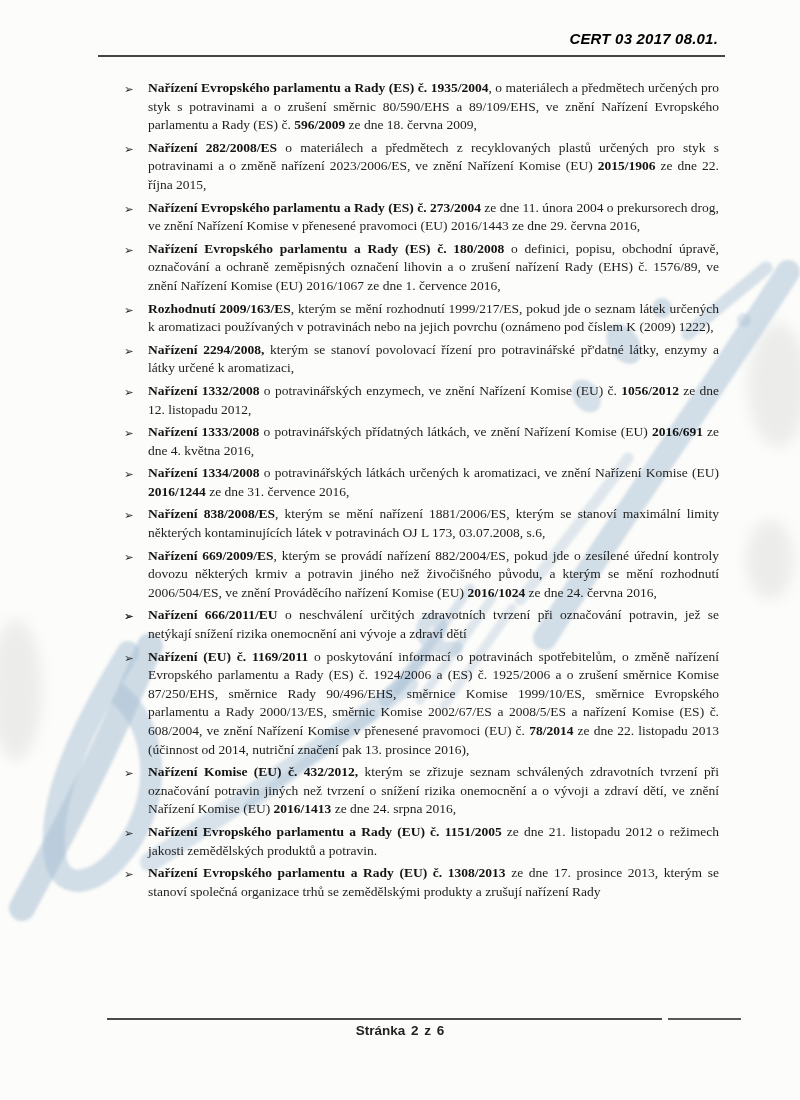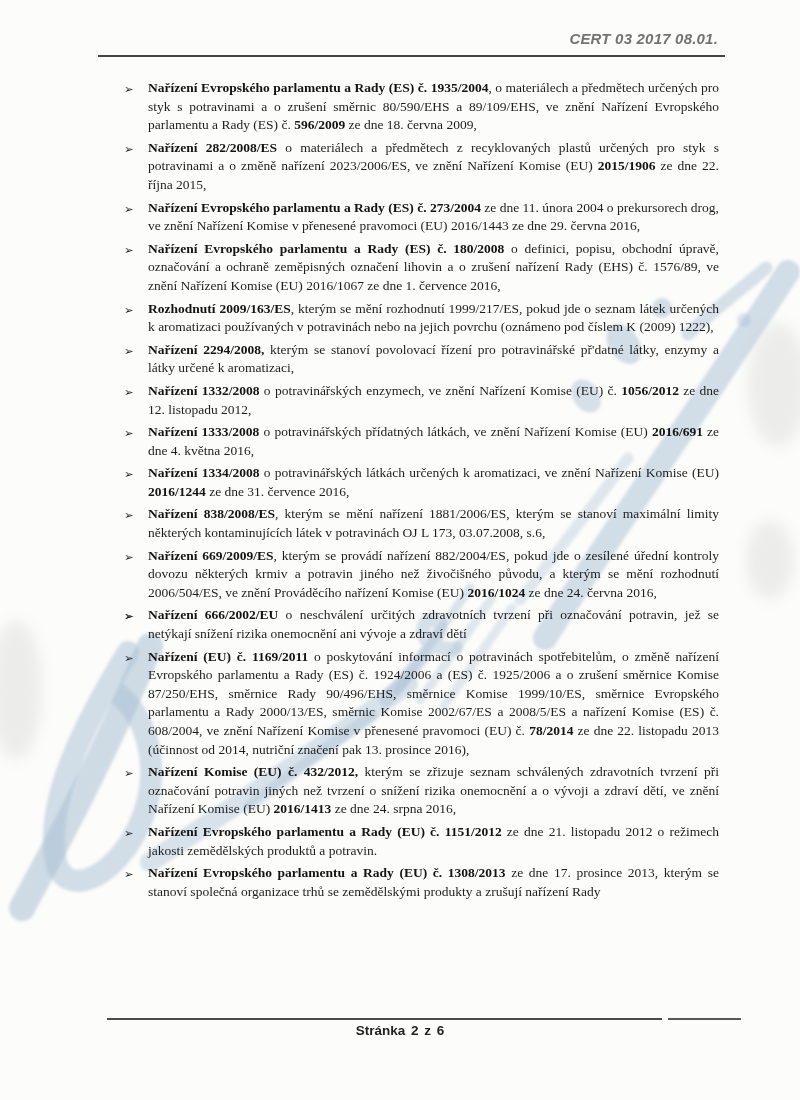--- a/index.html
+++ b/index.html
@@ -6,21 +6,21 @@
   .page {
     position:relative; width:800px; height:1100px; margin:0 auto;
     background:#fcfcfa; overflow:hidden;
     font-family:"Liberation Serif", serif; color:#1e1e1e;
   }
   
   .doc-code {
     position:absolute; top:30px; right:82px;
     font-family:"Liberation Sans", sans-serif;
     font-style:italic; font-weight:700; font-size:15px;
-    color:#737373; letter-spacing:0.2px;margin-left:18px;
+    color:#000000; letter-spacing:0.2px;margin-left:18px;
   }
   .header-rule {
     position:absolute; top:55px; left:98px; width:627px; height:0;
     border-top:2px solid #454545;
   }
   
   .watermark { position:absolute; left:0; top:0; width:800px; height:1100px; z-index:0; }
   
   .content {
     position:absolute; top:79px; left:123px; width:596px; z-index:1;
@@ -104,24 +104,24 @@
       <div class="item"><span class="bullet">➢</span><span><span class="b">Nařízení Evropského parlamentu a Rady (ES) č. 273/2004</span><span> ze dne 11. února 2004 o prekursorech drog, ve znění Nařízení Komise v přenesené pravomoci (EU) 2016/1443 ze dne 29. června 2016,</span></span></div>
       <div class="item"><span class="bullet">➢</span><span><span class="b">Nařízení Evropského parlamentu a Rady (ES) č. 180/2008</span><span> o definici, popisu, obchodní úpravě, označování a ochraně zeměpisných označení lihovin a o zrušení nařízení Rady (EHS) č. 1576/89, ve znění Nařízení Komise (EU) 2016/1067 ze dne 1. července 2016,</span></span></div>
       <div class="item"><span class="bullet">➢</span><span><span class="b">Rozhodnutí 2009/163/ES</span><span>, kterým se mění rozhodnutí 1999/217/ES, pokud jde o seznam látek určených k aromatizaci používaných v potravinách nebo na jejich povrchu (oznámeno pod číslem K (2009) 1222),</span></span></div>
       <div class="item"><span class="bullet">➢</span><span><span class="b">Nařízení 2294/2008,</span><span> kterým se stanoví povolovací řízení pro potravinářské př'datné látky, enzymy a látky určené k aromatizaci,</span></span></div>
       <div class="item"><span class="bullet">➢</span><span><span class="b">Nařízení 1332/2008</span><span> o potravinářských enzymech, ve znění Nařízení Komise (EU) č. </span><span class="b">1056/2012</span><span> ze dne 12. listopadu 2012,</span></span></div>
       <div class="item"><span class="bullet">➢</span><span><span class="b">Nařízení 1333/2008</span><span> o potravinářských přídatných látkách, ve znění Nařízení Komise (EU) </span><span class="b">2016/691</span><span> ze dne 4. května 2016,</span></span></div>
       <div class="item"><span class="bullet">➢</span><span><span class="b">Nařízení 1334/2008</span><span> o potravinářských látkách určených k aromatizaci, ve znění Nařízení Komise (EU) </span><span class="b">2016/1244</span><span> ze dne 31. července 2016,</span></span></div>
       <div class="item"><span class="bullet">➢</span><span><span class="b">Nařízení 838/2008/ES</span><span>, kterým se mění nařízení 1881/2006/ES, kterým se stanoví maximální limity některých kontaminujících látek v potravinách OJ L 173, 03.07.2008, s.6,</span></span></div>
       <div class="item"><span class="bullet">➢</span><span><span class="b">Nařízení 669/2009/ES</span><span>, kterým se provádí nařízení 882/2004/ES, pokud jde o zesílené úřední kontroly dovozu některých krmiv a potravin jiného než živočišného původu, a kterým se mění rozhodnutí 2006/504/ES, ve znění Prováděcího nařízení Komise (EU) </span><span class="b">2016/1024</span><span> ze dne 24. června 2016,</span></span></div>
       <div class="item"><span class="bullet">➢</span></div>
-      <div class="item"><span class="bullet">➢</span><span><span class="b">Nařízení 666/2002/EU</span><span> o neschválení určitých zdravotních tvrzení při označování potravin, jež se netýkají snížení rizika onemocnění ani vývoje a zdraví dětí</span></span></div>
+      <div class="item"><span class="bullet">➢</span><span><span class="b">Nařízení 666/2011/EU</span><span> o neschválení určitých zdravotních tvrzení při označování potravin, jež se netýkají snížení rizika onemocnění ani vývoje a zdraví dětí</span></span></div>
       <div class="item"><span class="bullet">➢</span><span><span class="b">Nařízení (EU) č. 1169/2011</span><span> o poskytování informací o potravinách spotřebitelům, o změně nařízení Evropského parlamentu a Rady (ES) č. 1924/2006 a (ES) č. 1925/2006 a o zrušení směrnice Komise 87/250/EHS, směrnice Rady 90/496/EHS, směrnice Komise 1999/10/ES, směrnice Evropského parlamentu a Rady 2000/13/ES, směrnic Komise 2002/67/ES a 2008/5/ES a nařízení Komise (ES) č. 608/2004, ve znění Nařízení Komise v přenesené pravomoci (EU) č. </span><span class="b">78/2014</span><span> ze dne 22. listopadu 2013 (účinnost od 2014, nutriční značení pak 13. prosince 2016),</span></span></div>
       <div class="item"><span class="bullet">➢</span><span><span class="b">Nařízení Komise (EU) č. 432/2012,</span><span> kterým se zřizuje seznam schválených zdravotních tvrzení při označování potravin jiných než tvrzení o snížení rizika onemocnění a o vývoji a zdraví dětí, ve znění Nařízení Komise (EU) </span><span class="b">2016/1413</span><span> ze dne 24. srpna 2016,</span></span></div>
-      <div class="item"><span class="bullet">➢</span><span><span class="b">Nařízení Evropského parlamentu a Rady (EU) č. 1151/2012</span><span> ze dne 21. listopadu 2012 o režimech jakosti zemědělských produktů a potravin.</span></span></div>
+      <div class="item"><span class="bullet">➢</span><span><span class="b">Nařízení Evropského parlamentu a Rady (EU) č. 1151/2005</span><span> ze dne 21. listopadu 2012 o režimech jakosti zemědělských produktů a potravin.</span></span></div>
       <div class="item"><span class="bullet">➢</span><span><span class="b">Nařízení Evropského parlamentu a Rady (EU) č. 1308/2013</span><span> ze dne 17. prosince 2013, kterým se stanoví společná organizace trhů se zemědělskými produkty a zrušují nařízení Rady</span></span></div>
     </div>
 
   <div class="footer-rule main"></div>
   <div class="footer-rule short"></div>
   <div class="footer-text">
     <span>Stránka</span>
     <span class="fw">2</span>
     <span>z</span>
     <span class="fw">6</span>

